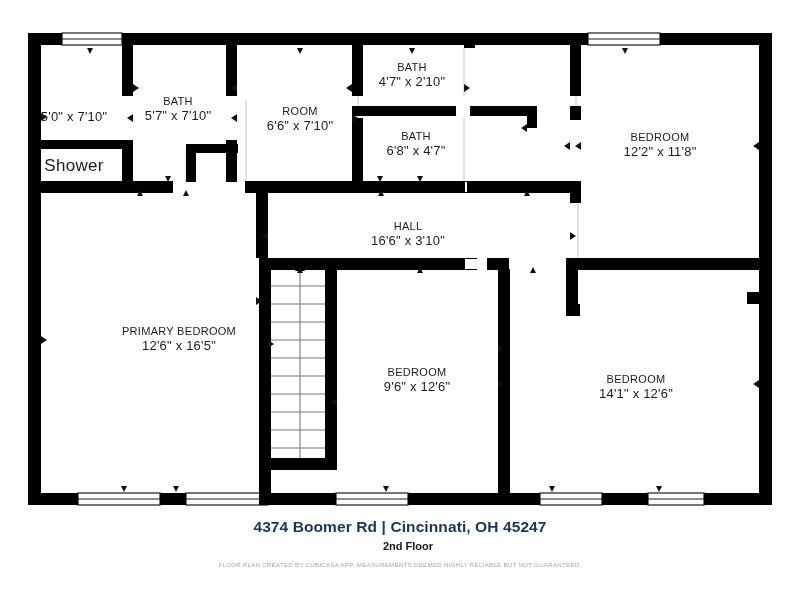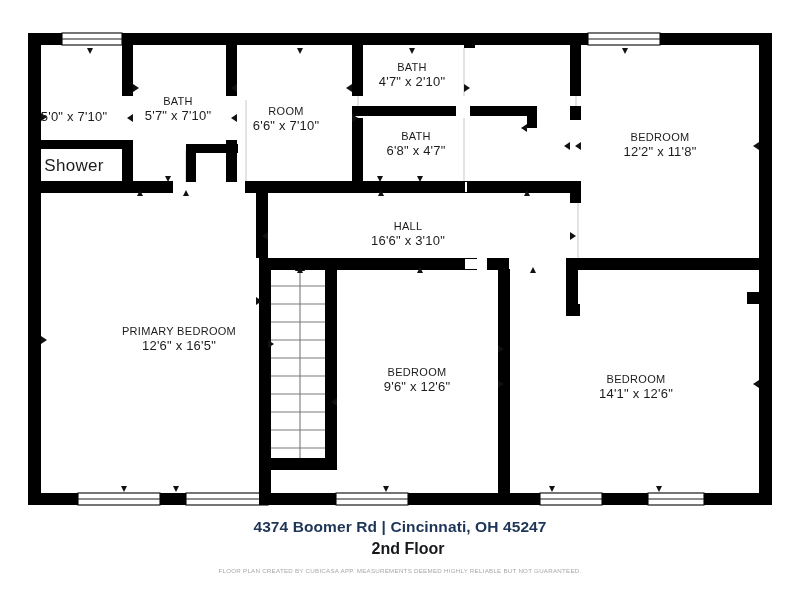--- a/index.html
+++ b/index.html
@@ -59,21 +59,21 @@
   }
   #address-line {
     font-size: 15.5px;
     font-weight: bold;
     color: #1d3557;
     letter-spacing: 0.1px;
     margin: 0;
     padding: 0;
   }
   #floor-line {
-    font-size: 16px;
+    font-size: 11px;
     font-weight: bold;
     color: #16181c;
     margin: 4px 0 0 16px;
     padding: 0;
   }
   #disclaimer-line {
     font-size: 6.2px;
     color: #a8a8a8;
     letter-spacing: 0.25px;
     margin: 9px 0 0 0;
@@ -283,21 +283,21 @@
   </div>
   <div class="room-label label-single" style="left:74px; top:166px;">
     <span class="room-name">Shower</span>
   </div>
 
   <div class="room-label" style="left:178px; top:110px;">
     <span class="room-name">BATH</span>
     <span class="room-dims">5'7" x 7'10"</span>
   </div>
 
-  <div class="room-label" style="left:286px; top:120px;">
+  <div class="room-label" style="left:300px; top:120px;">
     <span class="room-name">ROOM</span>
     <span class="room-dims">6'6" x 7'10"</span>
   </div>
 
   <div class="room-label" style="left:412px; top:76px;">
     <span class="room-name">BATH</span>
     <span class="room-dims">4'7" x 2'10"</span>
   </div>
 
   <div class="room-label" style="left:416px; top:145px;">

